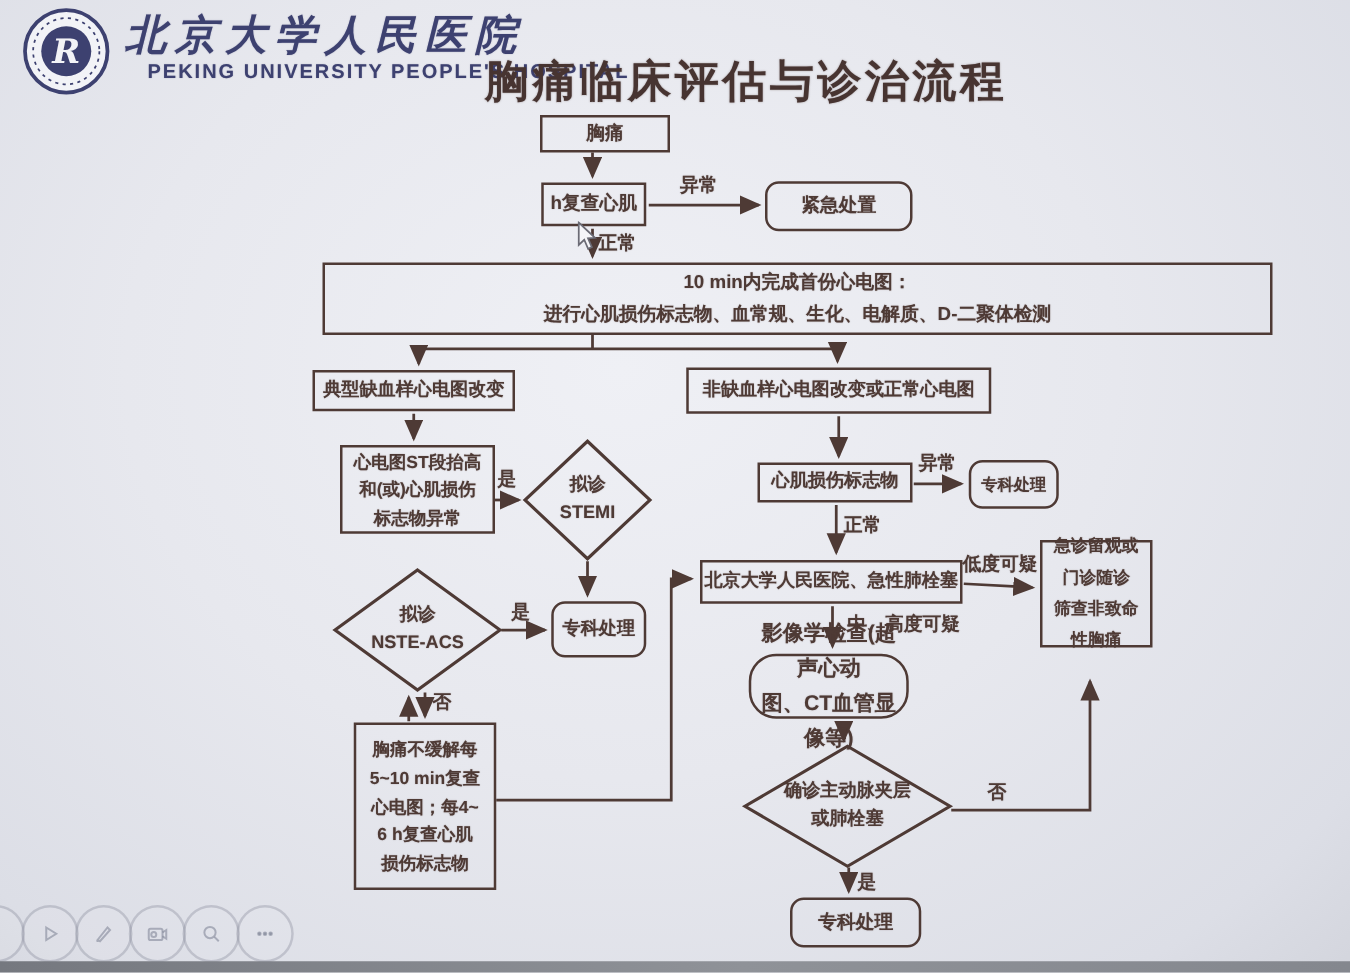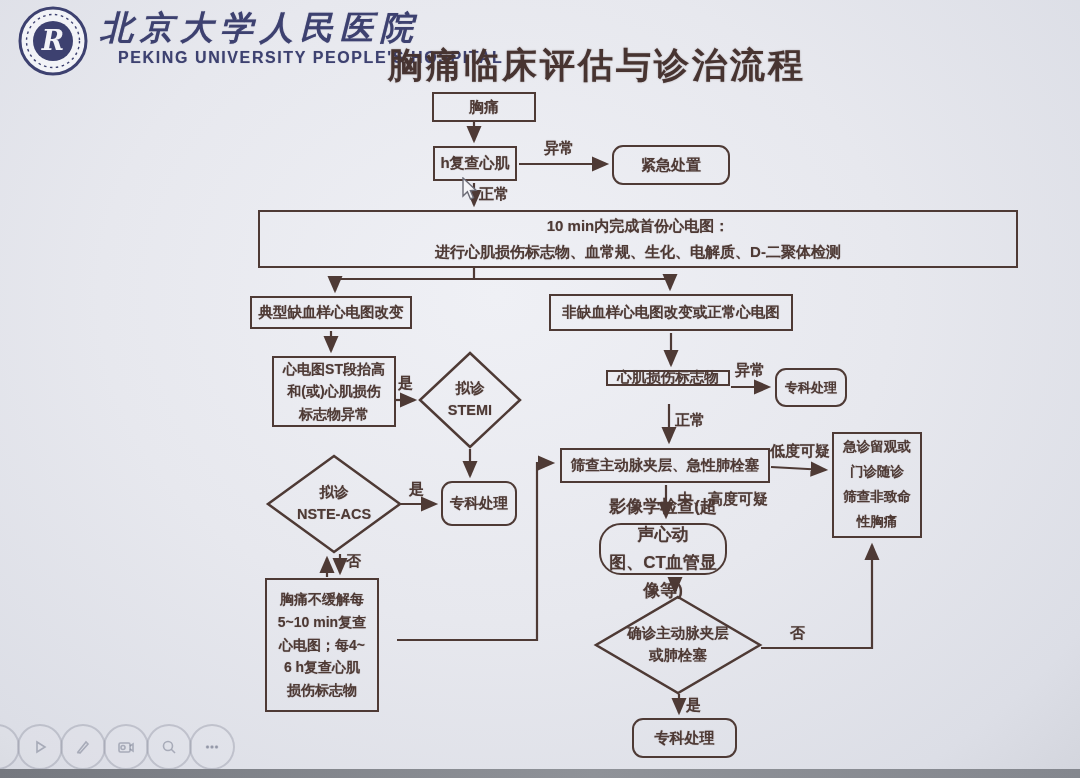--- a/index.html
+++ b/index.html
@@ -103,29 +103,29 @@
   <div class="node" style="left:549px;top:294px;width:244px;height:37px;font-size:14.5px;">非缺血样心电图改变或正常心电图</div>
   <div class="node" style="left:250px;top:296px;width:162px;height:33px;font-size:14.5px;">典型缺血样心电图改变</div>
   <div class="node" style="left:272px;top:356px;width:124px;height:71px;font-size:14px;line-height:1.6;">心电图ST段抬高
 和(或)心肌损伤
 标志物异常</div>
   <div class="dtext" style="left:424px;top:377px;width:92px;height:46px;font-size:14.5px;">拟诊
 STEMI</div>
   <div class="node rounded" style="left:441px;top:481px;width:76px;height:45px;font-size:14.5px;">专科处理</div>
   <div class="dtext" style="left:276px;top:481px;width:116px;height:46px;font-size:14.5px;">拟诊
 NSTE-ACS</div>
-  <div class="node" style="left:265px;top:578px;width:114px;height:134px;font-size:14px;line-height:1.62;">胸痛不缓解每
+  <div class="node" style="left:283px;top:578px;width:114px;height:134px;font-size:14px;line-height:1.62;">胸痛不缓解每
 5~10 min复查
 心电图；每4~
 6 h复查心肌
 损伤标志物</div>
-  <div class="node" style="left:606px;top:370px;width:124px;height:16px;font-size:14.5px;">心肌损伤标志物</div>
+  <div class="node" style="left:606px;top:370px;width:124px;height:32px;font-size:14.5px;">心肌损伤标志物</div>
   <div class="node rounded" style="left:775px;top:368px;width:72px;height:39px;font-size:13px;">专科处理</div>
-  <div class="node" style="left:560px;top:448px;width:210px;height:35px;font-size:14.5px;">筛查主动脉夹层、急性肺栓塞</div>
-  <div class="node" style="left:832px;top:432px;width:90px;height:106px;font-size:13.5px;line-height:1.85;">急诊留观或
+  <div class="node" style="left:560px;top:448px;width:210px;height:35px;font-size:14.5px;">北京大学人民医院、急性肺栓塞</div>
+  <div class="node" style="left:832px;top:432px;width:90px;height:86px;font-size:13.5px;line-height:1.85;">急诊留观或
 门诊随诊
 筛查非致命
 性胸痛</div>
   <div class="node" style="left:599px;top:523px;width:128px;height:52px;font-size:17px;line-height:1.65;border-radius:22px;">影像学检查(超声心动
 图、CT血管显像等)</div>
   <div class="dtext" style="left:604px;top:621px;width:148px;height:48px;font-size:14.5px;">确诊主动脉夹层
 或肺栓塞</div>
   <div class="node rounded" style="left:632px;top:718px;width:105px;height:40px;font-size:15px;">专科处理</div>
 
   <span class="elabel" style="left:544px;top:139px;">异常</span>

